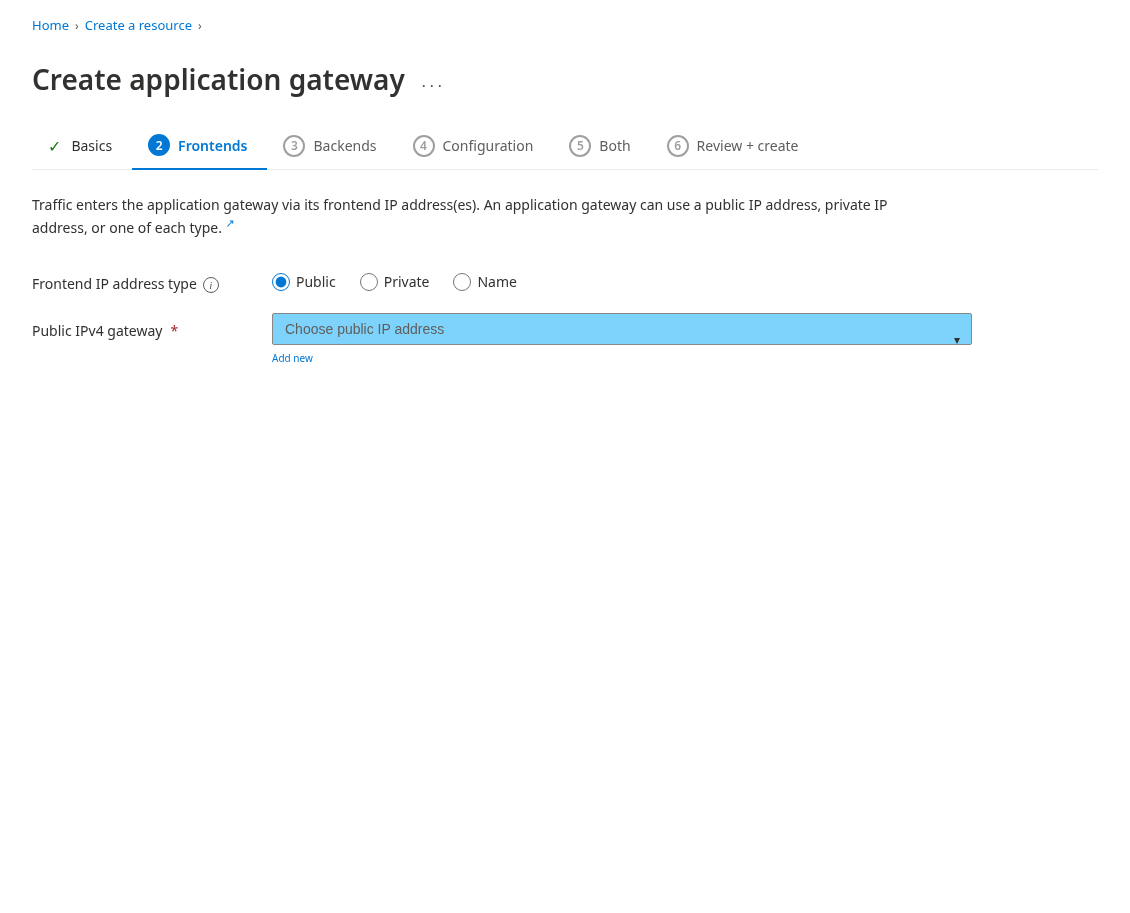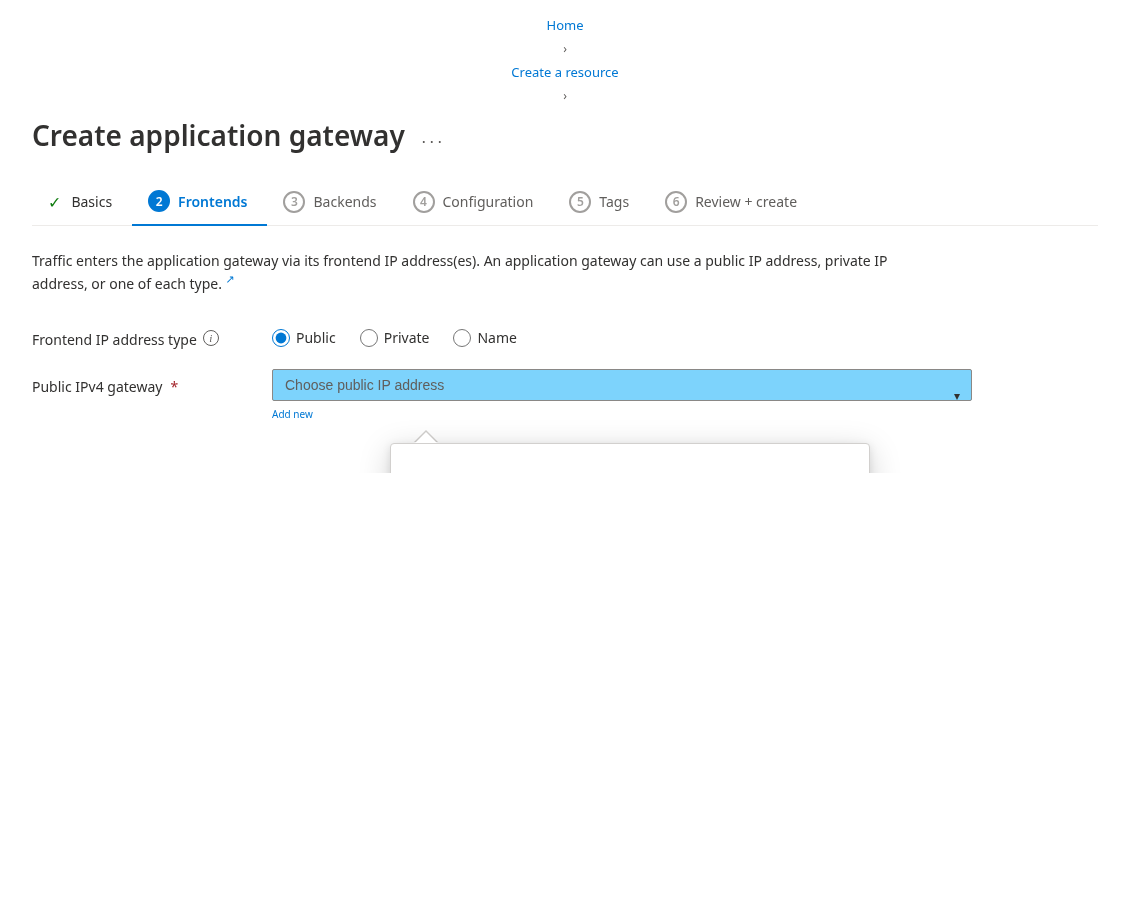--- a/index.html
+++ b/index.html
@@ -16,22 +16,21 @@
       max-width: 1130px;
       position: relative;
     }
 
     .breadcrumb {
       display: flex;
       align-items: center;
       gap: 6px;
       font-size: 13px;
       color: #0078d4;
-      margin-bottom: 12px;
-      flex-direction: column;
+      margin-bottom: 26px;
     }
     .breadcrumb span {
       color: #605e5c;
       font-size: 12px;
     }
     .breadcrumb a {
       color: #0078d4;
       text-decoration: none;
       cursor: pointer;
     }
@@ -133,21 +132,21 @@
       margin-bottom: 20px;
       gap: 20px;
     }
     .form-label {
       min-width: 220px;
       max-width: 220px;
       font-size: 14px;
       color: #323130;
       padding-top: 8px;
       display: flex;
-      align-items: flex-start;
+      align-items: flex-end;
       gap: 6px;
     }
     .info-icon {
       width: 16px;
       height: 16px;
       border-radius: 50%;
       border: 1.5px solid #605e5c;
       display: inline-flex;
       align-items: center;
       justify-content: center;
@@ -363,21 +362,21 @@
       <span>Backends</span>
     </div>
 
     <div class="wizard-step">
       <span class="step-circle">4</span>
       <span>Configuration</span>
     </div>
 
     <div class="wizard-step">
       <span class="step-circle">5</span>
-      <span>Tags</span>
+      <span>Both</span>
     </div>
 
     <div class="wizard-step">
       <span class="step-circle">6</span>
       <span>Review + create</span>
     </div>
   </div>
 
   <p class="info-text">
     <span>Traffic enters the application gateway via its frontend IP address(es). An application gateway can use a public IP address, private IP address, or one of each type.</span>

